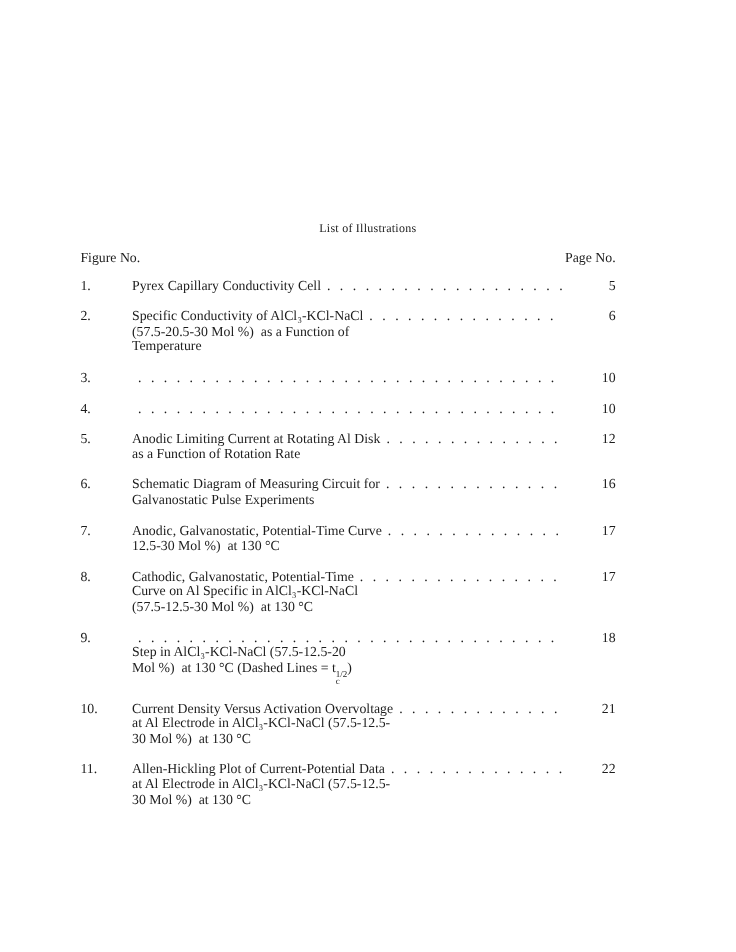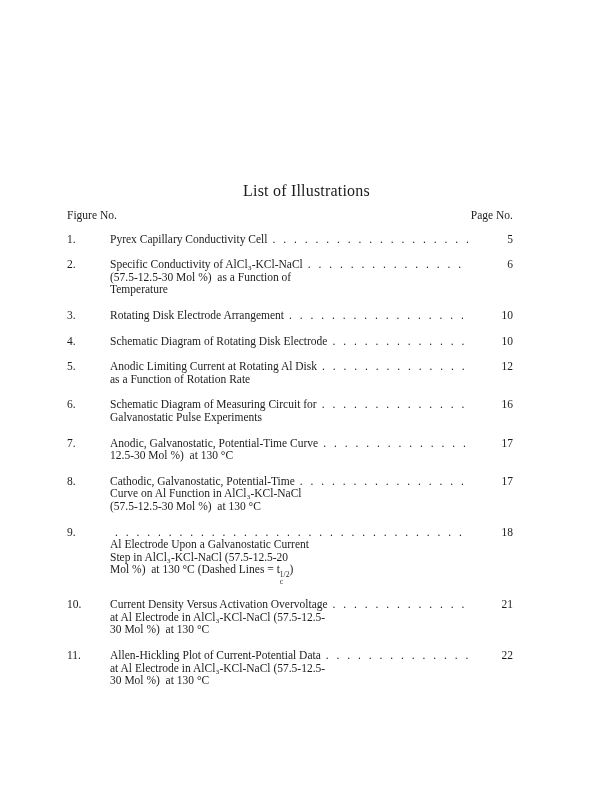--- a/index.html
+++ b/index.html
@@ -16,21 +16,21 @@
   }
   .doc {
     position: relative;
     width: 613px;
     height: 793px;
     background: #ffffff;
   }
   .title {
     margin: 184px 0 0 0;
     text-align: center;
-    font-size: 16px;
+    font-size: 10px;
     font-weight: normal;
     line-height: 13px;
     letter-spacing: 0.2px;
   }
   .cols-header {
     display: flex;
     justify-content: space-between;
     margin: 12px 0 0 67px;
     width: 446px;
     font-size: 11.5px;
@@ -107,40 +107,38 @@
         </div>
         <div class="pagenum">5</div>
       </div>
       <div class="entry">
         <div class="num">2.</div>
         <div class="body">
           <div class="line1">
             <span class="t">Specific Conductivity of AlCl₃-KCl-NaCl</span>
             <span class="leader">. . . . . . . . . . . . . . . . . . . . . . . . . . . . . . . . . . . . . . . . . . . . . . . . . . . . . . . . . . . .</span>
           </div>
-          <div class="cont">(57.5-12.5-30 Mol %)  as a Function of</div>
+          <div class="cont">(57.5-20.5-30 Mol %)  as a Function of</div>
           <div class="cont">Temperature</div>
         </div>
         <div class="pagenum">6</div>
       </div>
       <div class="entry">
         <div class="num">3.</div>
         <div class="body">
           <div class="line1">
-            <span class="t">Rotating Disk Electrode Arrangement</span>
             <span class="leader">. . . . . . . . . . . . . . . . . . . . . . . . . . . . . . . . . . . . . . . . . . . . . . . . . . . . . . . . . . . .</span>
           </div>
         </div>
         <div class="pagenum">10</div>
       </div>
       <div class="entry">
         <div class="num">4.</div>
         <div class="body">
           <div class="line1">
-            <span class="t">Schematic Diagram of Rotating Disk Electrode</span>
             <span class="leader">. . . . . . . . . . . . . . . . . . . . . . . . . . . . . . . . . . . . . . . . . . . . . . . . . . . . . . . . . . . .</span>
           </div>
         </div>
         <div class="pagenum">10</div>
       </div>
       <div class="entry">
         <div class="num">5.</div>
         <div class="body">
           <div class="line1">
             <span class="t">Anodic Limiting Current at Rotating Al Disk</span>
@@ -172,32 +170,31 @@
         </div>
         <div class="pagenum">17</div>
       </div>
       <div class="entry">
         <div class="num">8.</div>
         <div class="body">
           <div class="line1">
             <span class="t">Cathodic, Galvanostatic, Potential-Time</span>
             <span class="leader">. . . . . . . . . . . . . . . . . . . . . . . . . . . . . . . . . . . . . . . . . . . . . . . . . . . . . . . . . . . .</span>
           </div>
-          <div class="cont">Curve on Al Function in AlCl₃-KCl-NaCl</div>
+          <div class="cont">Curve on Al Specific in AlCl₃-KCl-NaCl</div>
           <div class="cont">(57.5-12.5-30 Mol %)  at 130 °C</div>
         </div>
         <div class="pagenum">17</div>
       </div>
       <div class="entry">
         <div class="num">9.</div>
         <div class="body">
           <div class="line1">
             <span class="leader">. . . . . . . . . . . . . . . . . . . . . . . . . . . . . . . . . . . . . . . . . . . . . . . . . . . . . . . . . . . .</span>
           </div>
-          <div class="cont">Al Electrode Upon a Galvanostatic Current</div>
           <div class="cont">Step in AlCl₃-KCl-NaCl (57.5-12.5-20</div>
           <div class="cont"><span>Mol %)  at 130 °C (Dashed Lines = t</span><span class="stack"><span>1/2</span><span>c</span></span><span>)</span></div>
         </div>
         <div class="pagenum">18</div>
       </div>
       <div class="entry">
         <div class="num">10.</div>
         <div class="body">
           <div class="line1">
             <span class="t">Current Density Versus Activation Overvoltage</span>

